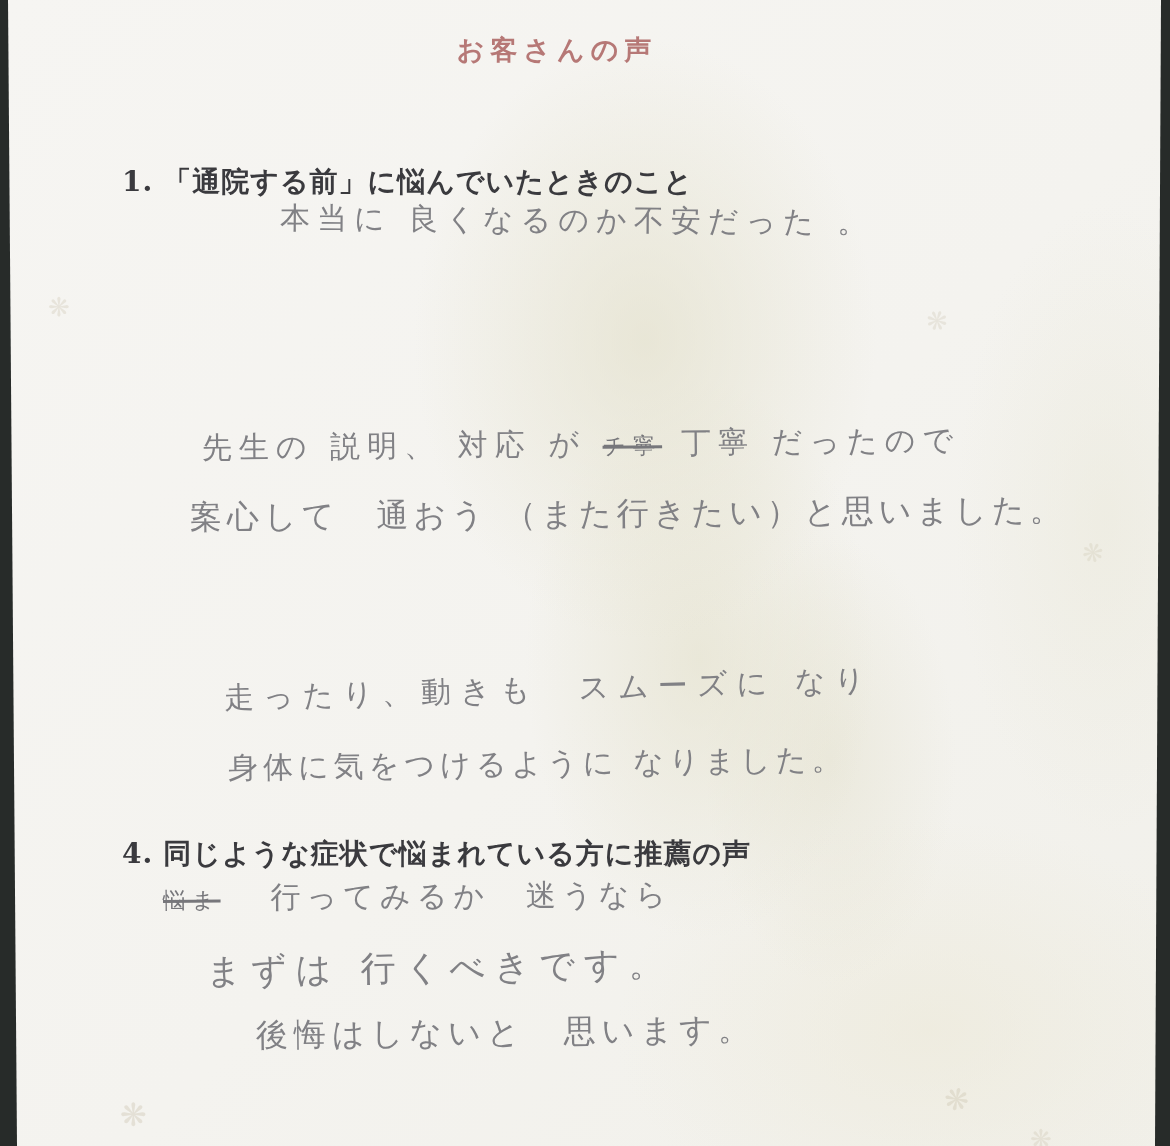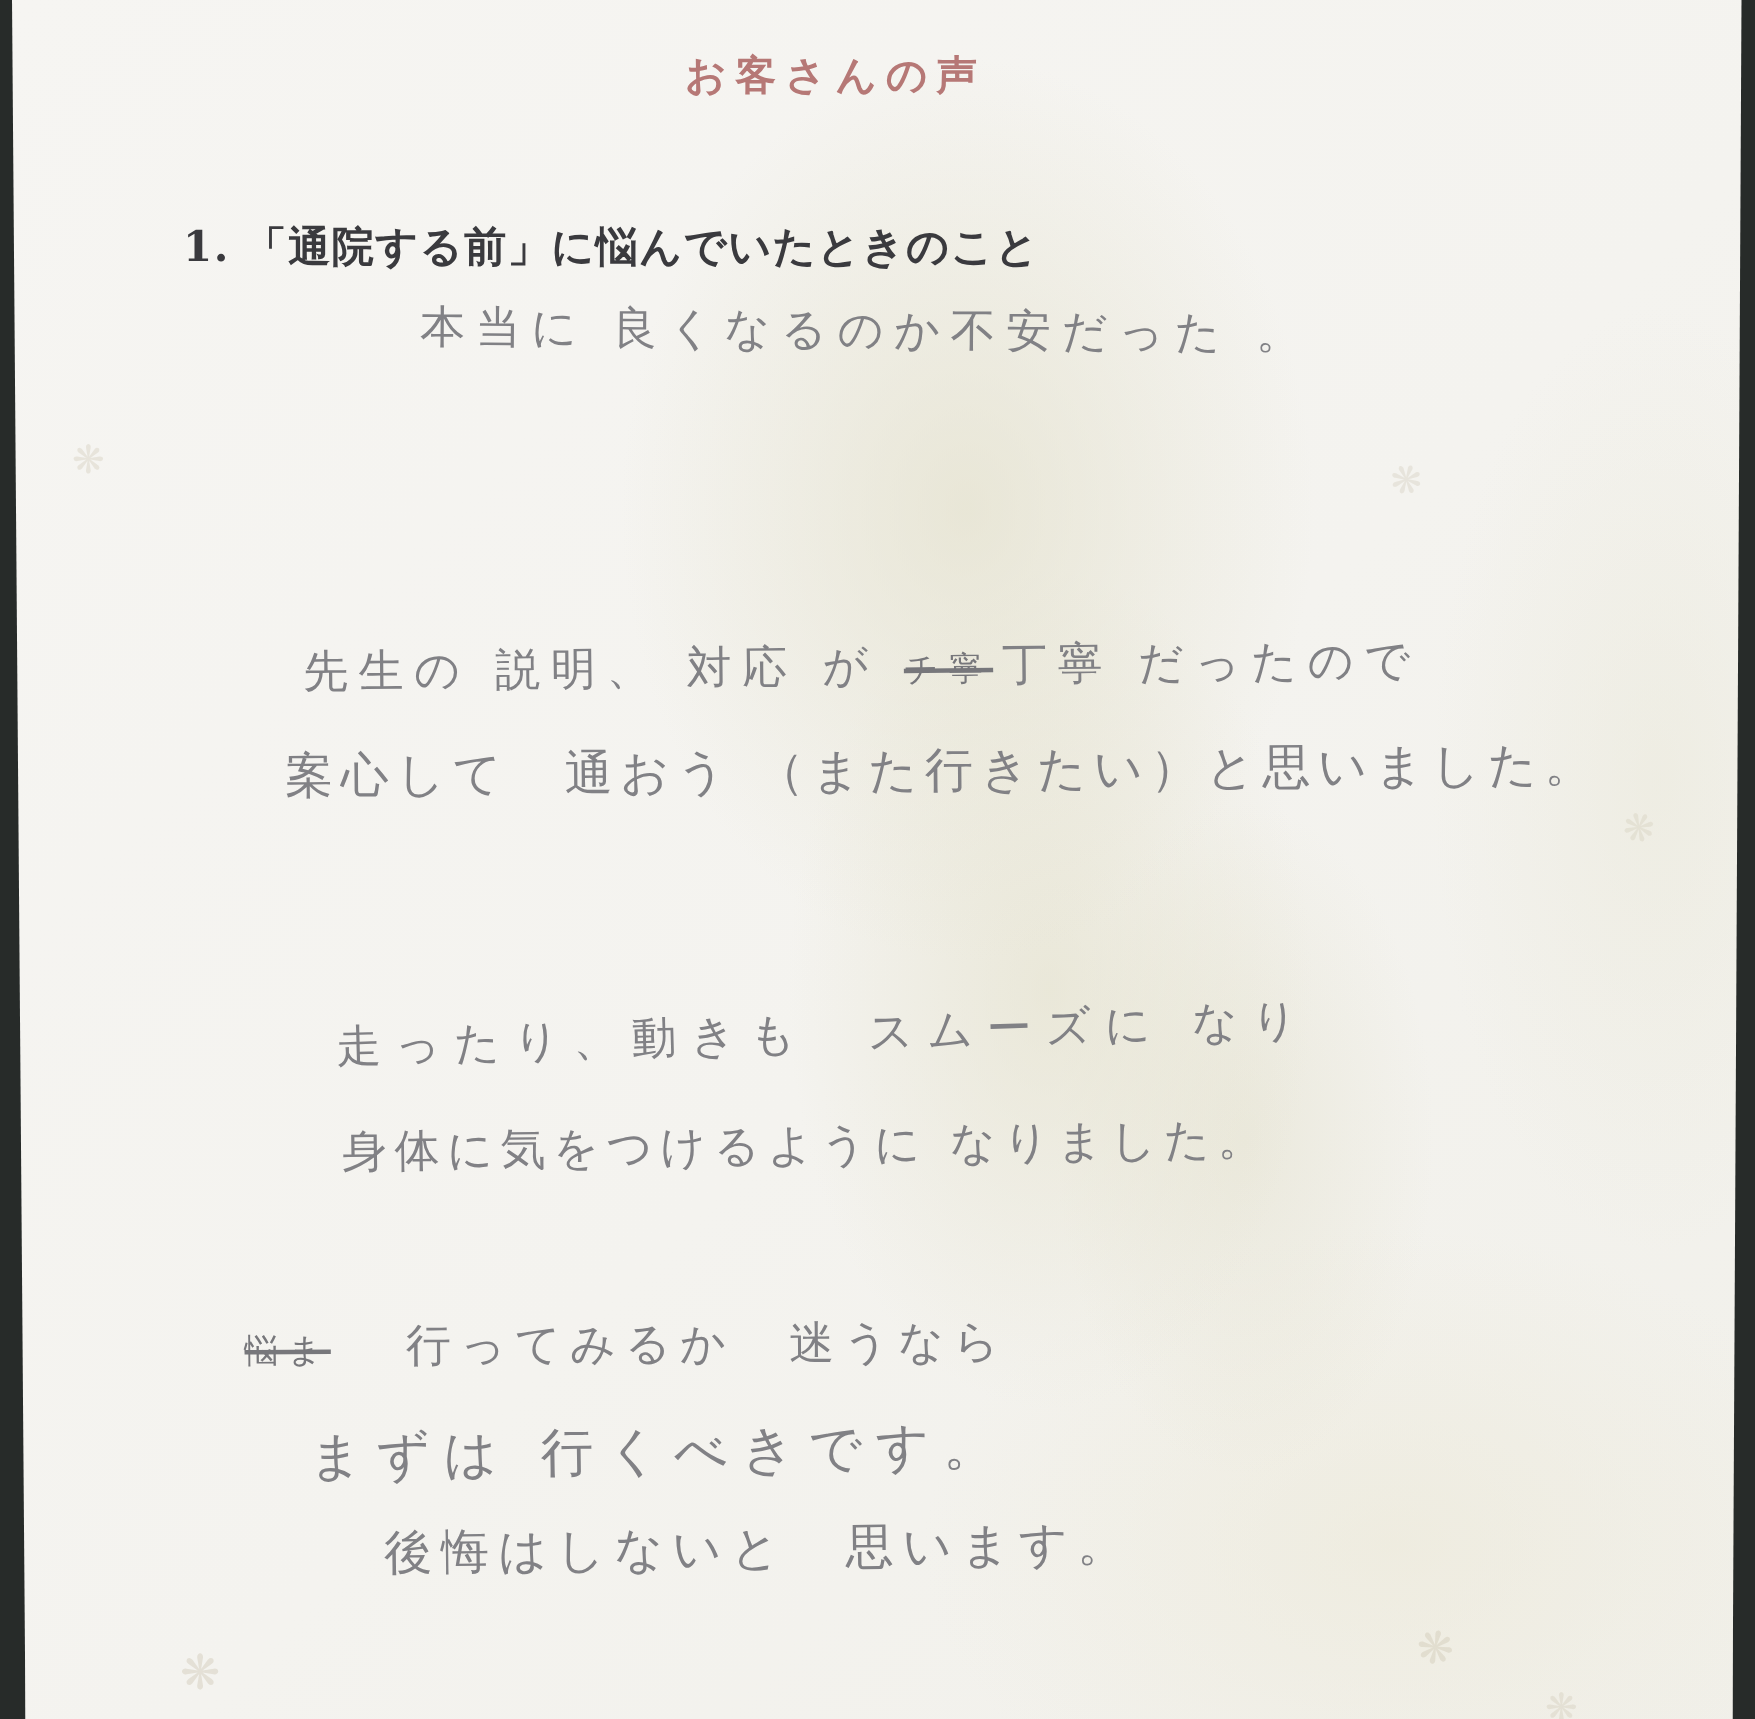--- a/index.html
+++ b/index.html
@@ -32,20 +32,21 @@
     text-align:center;transform:translateX(-28px);
     font-family:"DejaVu Serif","Liberation Serif",serif;
     font-size:27px;letter-spacing:6px;font-weight:600;
     color:#b67876;
   }
   .question{
     position:absolute;left:122px;white-space:nowrap;
     font-family:"DejaVu Serif","Liberation Serif",serif;
     font-weight:bold;font-size:28px;color:#3a3a3e;
     letter-spacing:1px;
+    margin-top:17px;
   }
   .qnum{margin-right:10px;}
   
   .hand{
     position:absolute;white-space:nowrap;
     color:#818185;
     font-size:30px;font-weight:400;
     transform-origin:left center;
   }
   .struck{
@@ -74,27 +75,30 @@
   <span class="sparkle" style="left:1030px;top:1124px;opacity:.20;">❋</span>
 
   <div class="title">お客さんの声</div>
 
   <div class="question" style="top:146px;">
     <span class="qnum">1.</span><span>「通院する前」に悩んでいたときのこと</span>
   </div>
   <div class="hand" style="left:280px;top:198px;letter-spacing:7px;transform:rotate(0.4deg);">本当に 良くなるのか不安だった 。</div>
 
   <div class="hand" style="left:202px;top:428px;letter-spacing:7px;transform:rotate(-0.6deg);">
-    <span>先生の 説明、 対応 が </span><span class="struck" style="margin-right:6px;">チ寧</span><span>丁寧 だったので</span>
+    <span>先生の 説明、 対応 が </span><span class="struck" style="margin-right:19px;">チ寧</span><span>丁寧 だったので</span>
   </div>
   <div class="hand" style="left:190px;top:496px;font-size:32px;letter-spacing:5px;transform:rotate(-0.5deg);">案心して　通おう （また行きたい）と思いました。</div>
 
   <div class="hand" style="left:224px;top:678px;letter-spacing:9px;transform:rotate(-1.6deg);">走ったり、動きも　スムーズに なり</div>
   <div class="hand" style="left:228px;top:748px;letter-spacing:5px;transform:rotate(-0.8deg);">身体に気をつけるように なりました。</div>
 
+  <div class="question" style="top:818px;">
+    <span class="qnum">4.</span><span>同じような症状で悩まれている方に推薦の声</span>
+  </div>
   <div class="hand" style="left:163px;top:878px;letter-spacing:6px;transform:rotate(-0.4deg);">
     <span class="struck">悩ま</span><span>行ってみるか　迷うなら</span>
   </div>
   <div class="hand" style="left:206px;top:948px;font-size:35px;letter-spacing:9px;transform:rotate(-0.9deg);">まずは 行くべきです。</div>
   <div class="hand" style="left:256px;top:1014px;font-size:32px;letter-spacing:6px;transform:rotate(-0.7deg);">後悔はしないと　思います。</div>
 
   <div class="edge edge-left"></div>
   <div class="edge edge-right"></div>
 </div>
 

